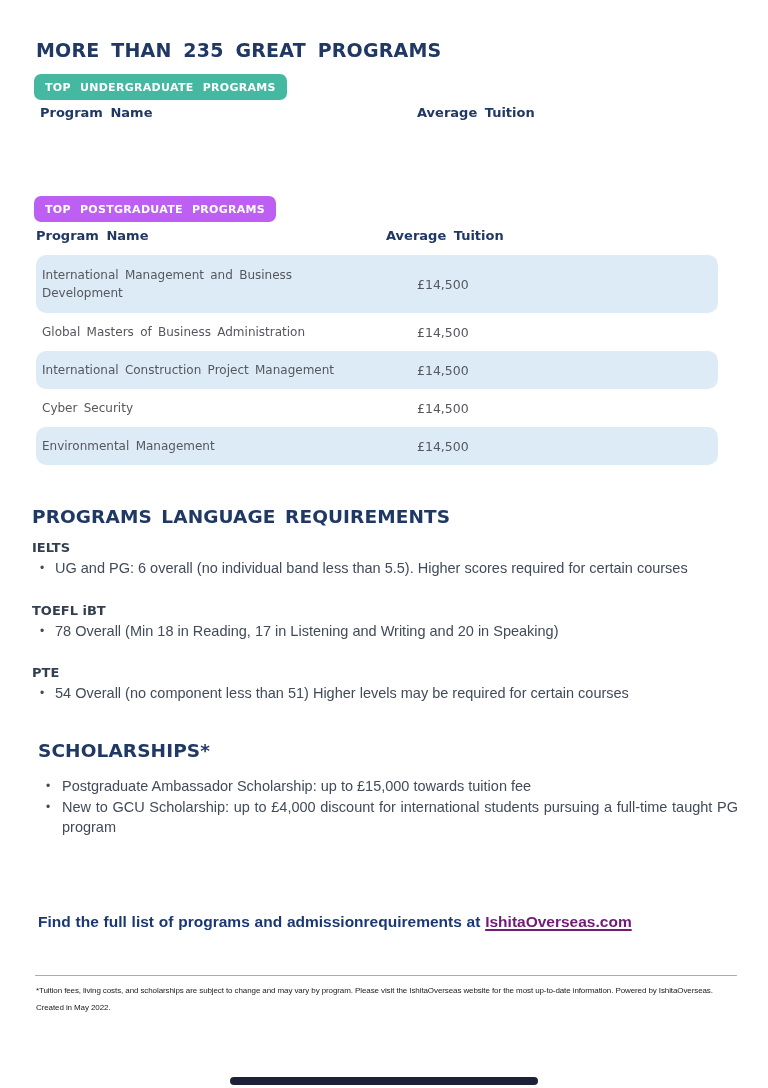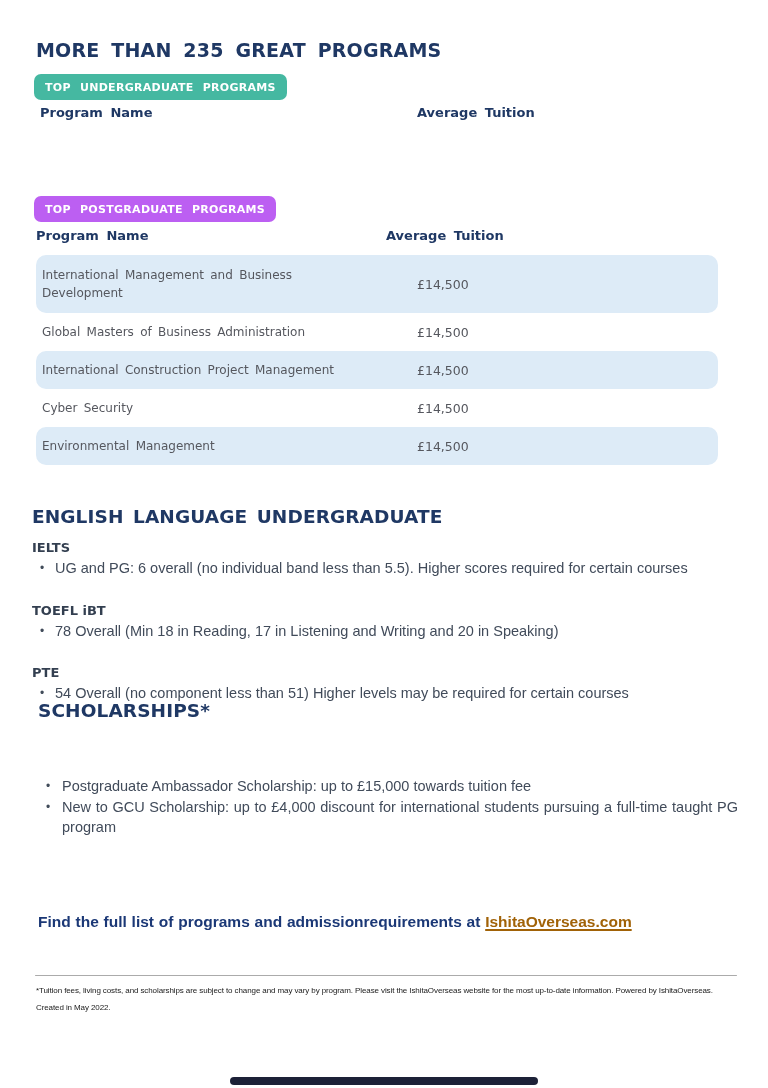--- a/index.html
+++ b/index.html
@@ -74,21 +74,21 @@
   .req-bullet {
     width: 706px; color: #414b5a;
     font-size: 14.5px; line-height: 19px;
     display: flex;
   }
   .req-ielts { left: 40px; top: 559px; }
   .req-toefl { left: 40px; top: 622px; }
   .req-pte   { left: 40px; top: 684px; }
   .marker { width: 15px; flex: 0 0 15px; font-size: 12px; line-height: 19px; color: #414b5a; }
 
-  .sch-heading { left: 38px; top: 700px; }
+  .sch-heading { left: 38px; top: 740px; }
   .sch-list {
     left: 46px; top: 776px; width: 692px;
     list-style: none;
     font-size: 14.5px; line-height: 20.7px; color: #414b5a;
   }
   .sch-list li {
     position: relative; padding-left: 16px;
     text-align: justify;
   }
   .sch-list li::before {
@@ -96,21 +96,21 @@
     position: absolute; left: 0; top: 0;
     font-size: 12px; color: #414b5a;
   }
 
   .find-line {
     left: 38px; top: 913px;
     font-size: 15.5px; font-weight: bold; color: #1b3876;
     word-spacing: .5px;
   }
   .find-link {
-    color: #a16207; text-decoration: underline;
+    color: #701a75; text-decoration: underline;
     text-decoration-thickness: 2px; text-underline-offset: 2px;
     cursor: pointer;
   }
 
   .footnote-divider { left: 35px; top: 975px; width: 702px; height: 1px; background: #ababab; }
   .footnote {
     left: 36px; top: 982px; width: 712px;
     font-size: 8px; line-height: 17px; color: #1a1a1a; letter-spacing: -0.1px;
   }
 
@@ -163,21 +163,21 @@
         <span class="cell-program">Cyber Security</span>
         <span class="cell-tuition">£14,500</span>
       </div>
       <div class="row striped">
         <span class="cell-program">Environmental Management</span>
         <span class="cell-tuition">£14,500</span>
       </div>
     </div>
   </div>
 
-  <h2 class="abs section-heading elr-heading">ENGLISH LANGUAGE UNDERGRADUATE</h2>
+  <h2 class="abs section-heading elr-heading">PROGRAMS LANGUAGE REQUIREMENTS</h2>
 
   <h3 class="abs sub-heading sub-ielts">IELTS</h3>
   <div class="abs req-bullet req-ielts">
     <span class="marker">•</span>
     <span>UG and PG: 6 overall (no individual band less than 5.5). Higher scores required for certain courses</span>
   </div>
 
   <h3 class="abs sub-heading sub-toefl">TOEFL iBT</h3>
   <div class="abs req-bullet req-toefl">
     <span class="marker">•</span>

